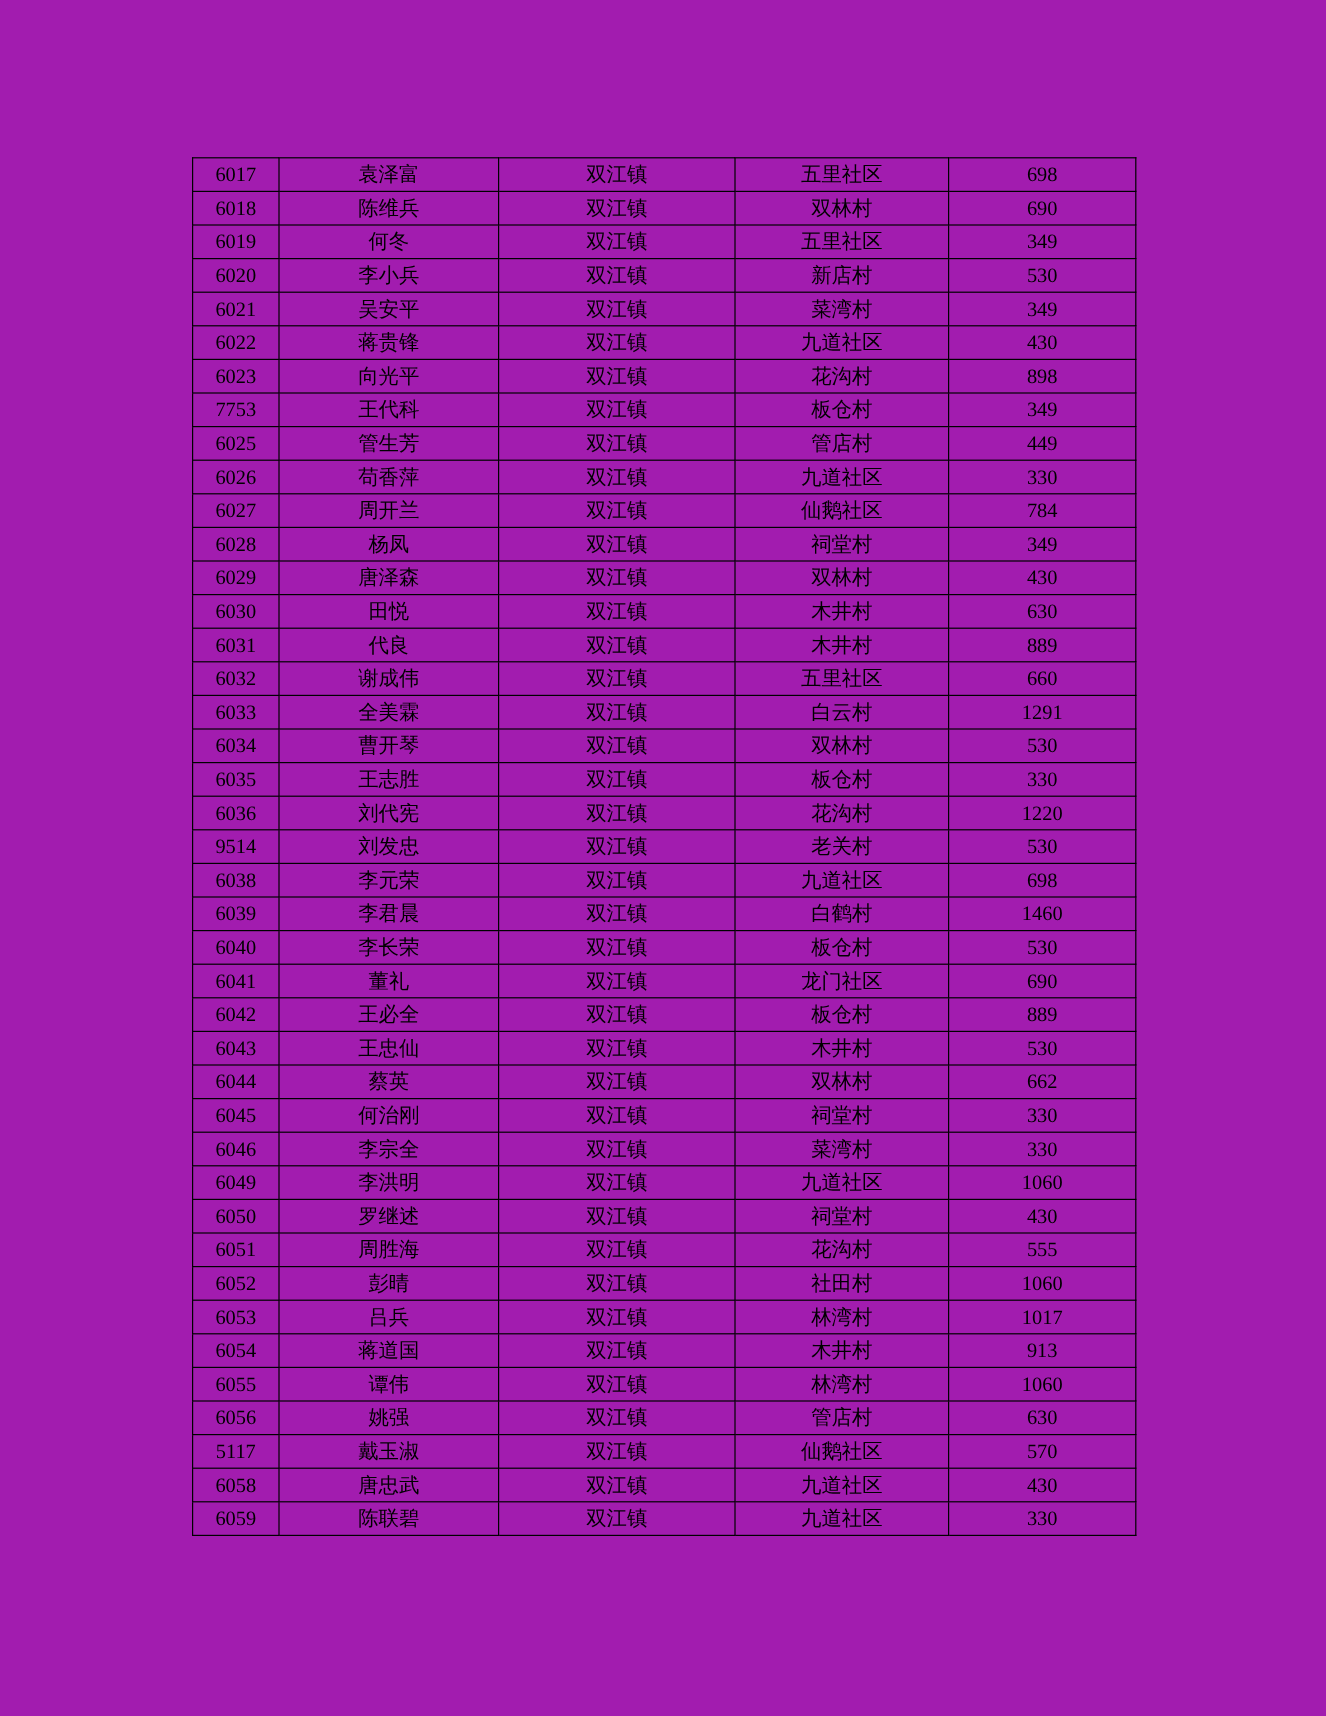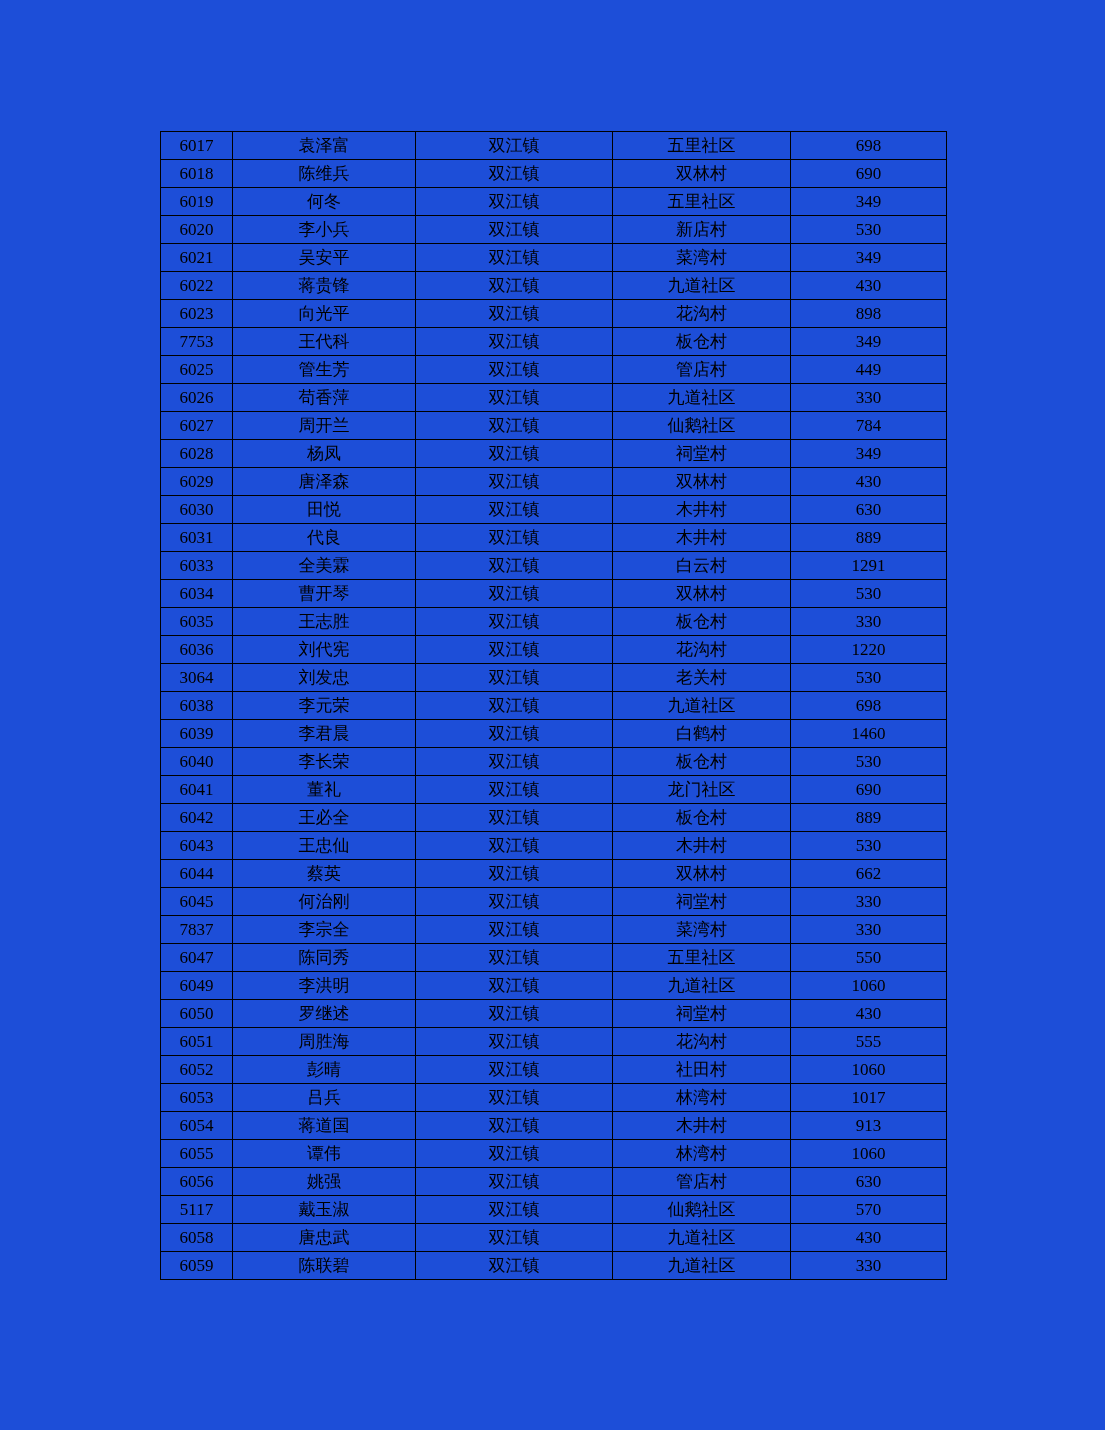--- a/index.html
+++ b/index.html
@@ -7,21 +7,21 @@
     width: 1105px;
     height: 1430px;
     background: #ffffff;
     font-family: "Liberation Serif", "DejaVu Serif", serif;
     color: #000000;
   }
   .page {
     position: relative;
     width: 1105px;
     height: 1430px;
-    background: #1d4ed8;
+    background: #a21caf;
     overflow: hidden;
   }
   table.roster {
     position: absolute;
     left: 160px;
     top: 131px;
     width: 786px;
     border-collapse: collapse;
     table-layout: fixed;
   }
@@ -154,20 +154,27 @@
           <td>630</td>
         </tr>
         <tr>
           <td>6031</td>
           <td>代良</td>
           <td>双江镇</td>
           <td>木井村</td>
           <td>889</td>
         </tr>
         <tr>
+          <td>6032</td>
+          <td>谢成伟</td>
+          <td>双江镇</td>
+          <td>五里社区</td>
+          <td>660</td>
+        </tr>
+        <tr>
           <td>6033</td>
           <td>全美霖</td>
           <td>双江镇</td>
           <td>白云村</td>
           <td>1291</td>
         </tr>
         <tr>
           <td>6034</td>
           <td>曹开琴</td>
           <td>双江镇</td>
@@ -182,21 +189,21 @@
           <td>330</td>
         </tr>
         <tr>
           <td>6036</td>
           <td>刘代宪</td>
           <td>双江镇</td>
           <td>花沟村</td>
           <td>1220</td>
         </tr>
         <tr>
-          <td>3064</td>
+          <td>9514</td>
           <td>刘发忠</td>
           <td>双江镇</td>
           <td>老关村</td>
           <td>530</td>
         </tr>
         <tr>
           <td>6038</td>
           <td>李元荣</td>
           <td>双江镇</td>
           <td>九道社区</td>
@@ -245,32 +252,25 @@
           <td>662</td>
         </tr>
         <tr>
           <td>6045</td>
           <td>何治刚</td>
           <td>双江镇</td>
           <td>祠堂村</td>
           <td>330</td>
         </tr>
         <tr>
-          <td>7837</td>
+          <td>6046</td>
           <td>李宗全</td>
           <td>双江镇</td>
           <td>菜湾村</td>
           <td>330</td>
-        </tr>
-        <tr>
-          <td>6047</td>
-          <td>陈同秀</td>
-          <td>双江镇</td>
-          <td>五里社区</td>
-          <td>550</td>
         </tr>
         <tr>
           <td>6049</td>
           <td>李洪明</td>
           <td>双江镇</td>
           <td>九道社区</td>
           <td>1060</td>
         </tr>
         <tr>
           <td>6050</td>

